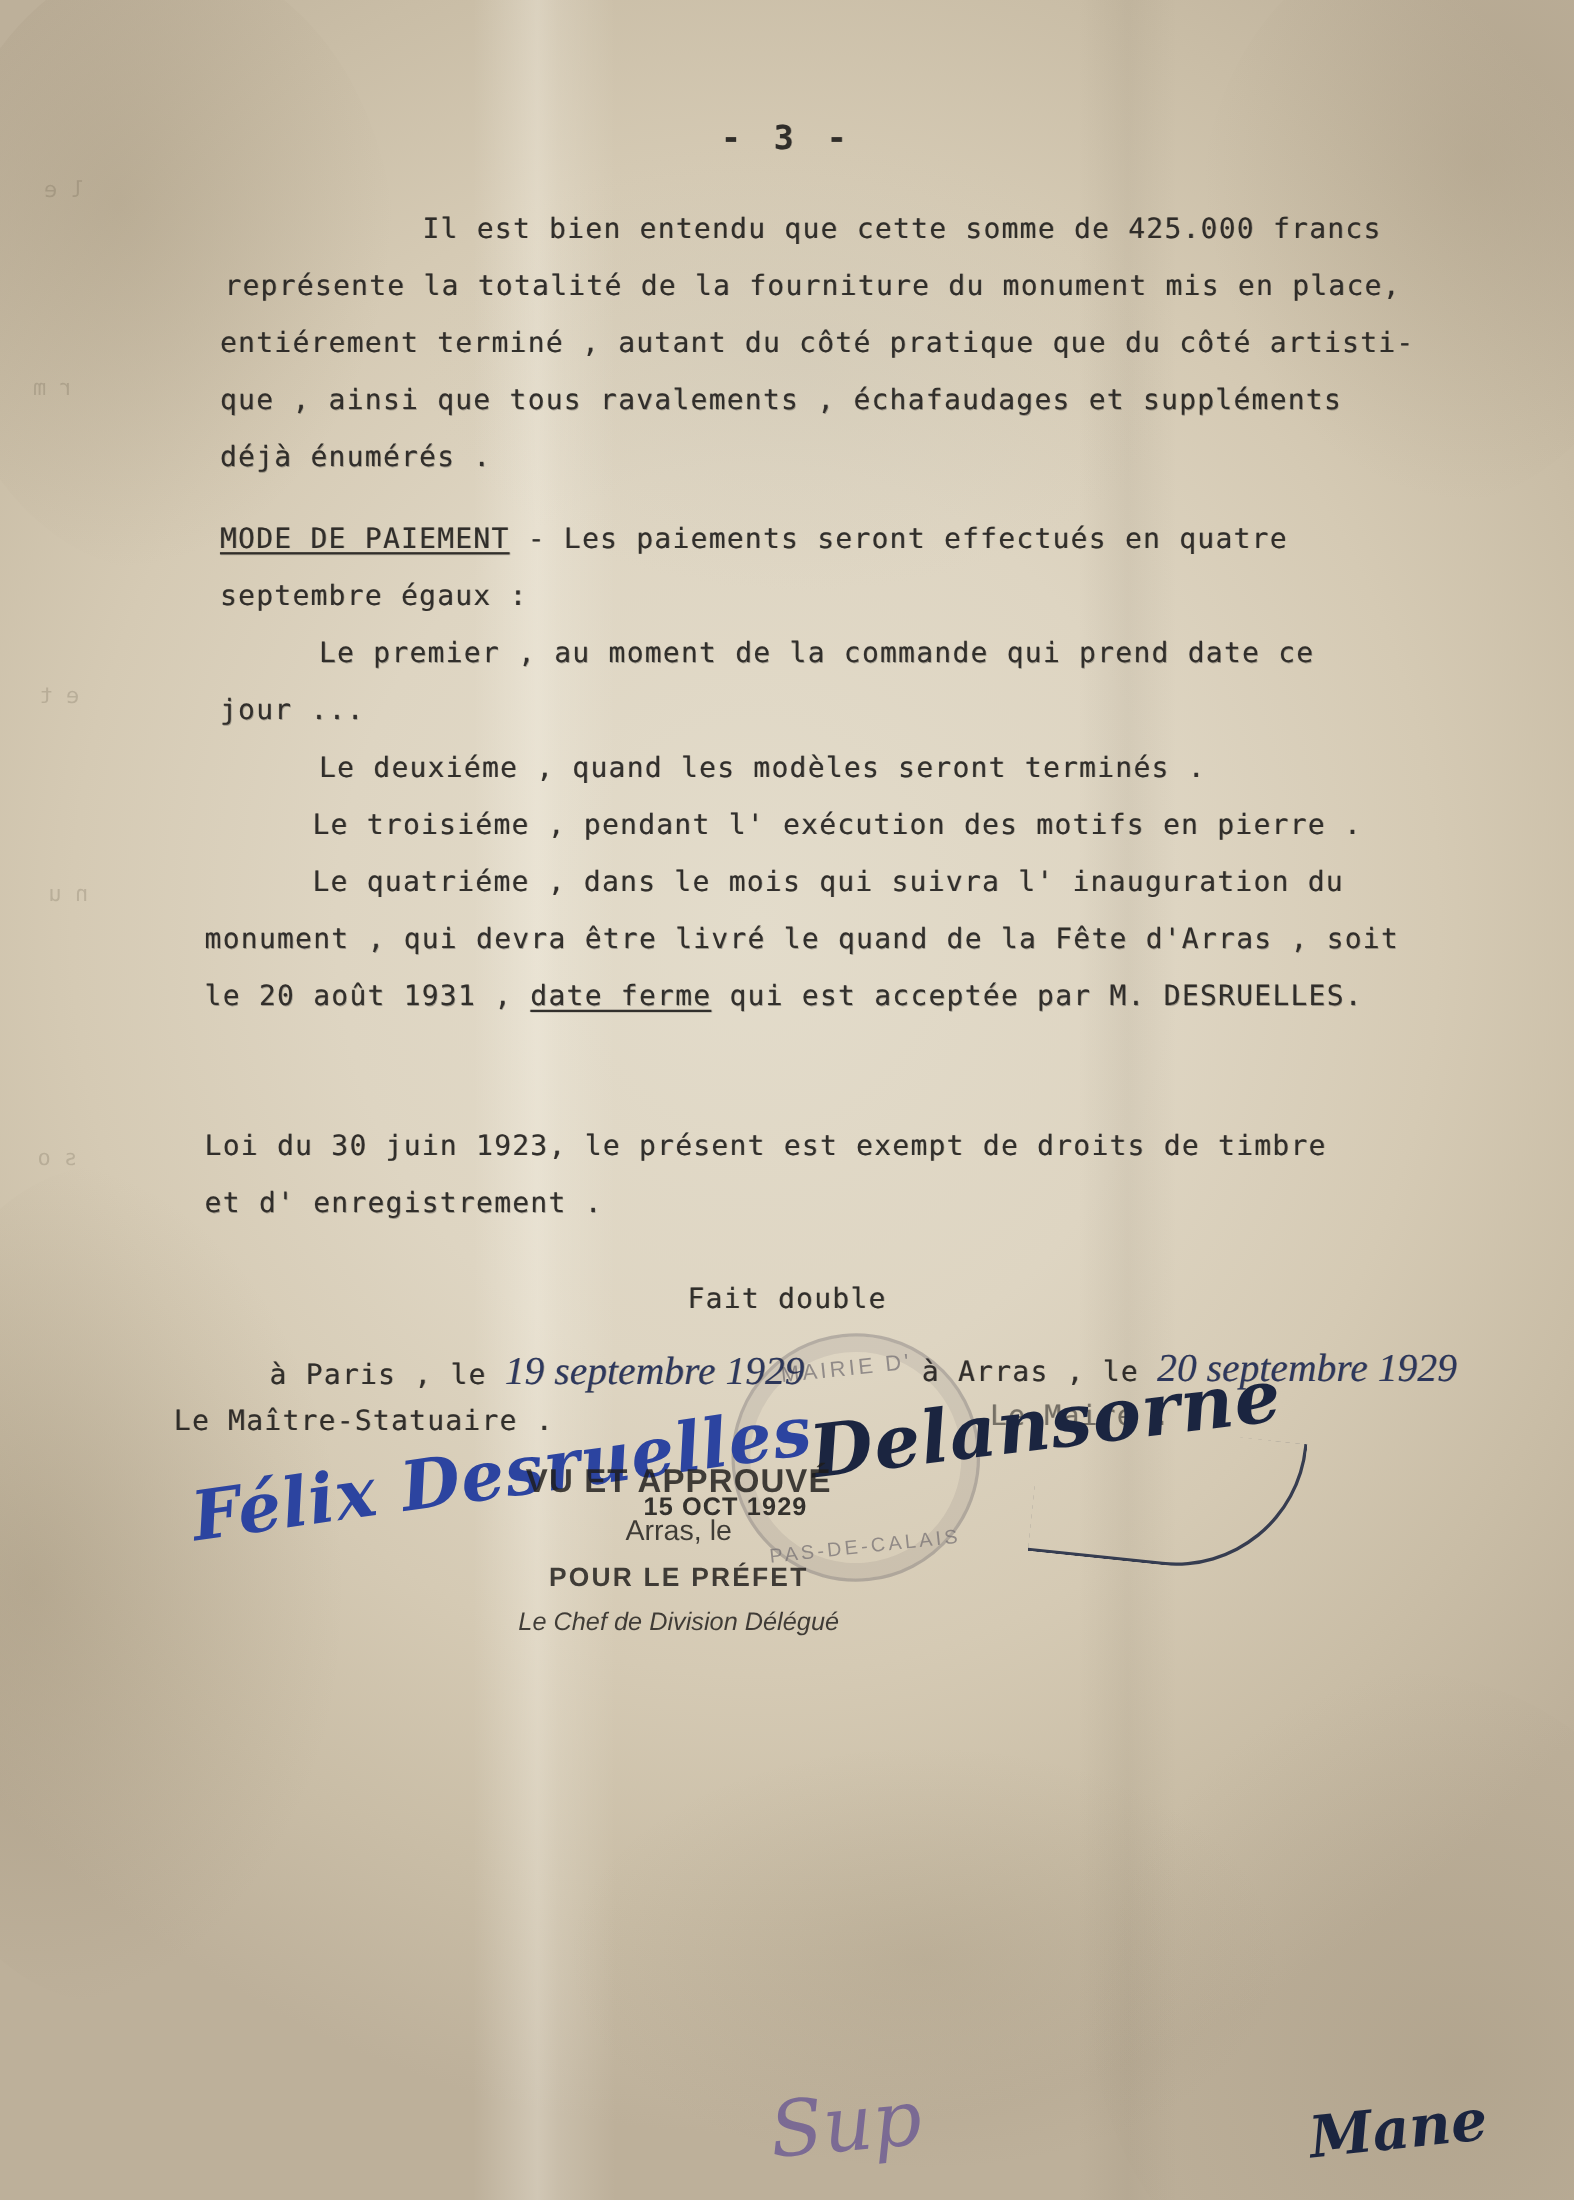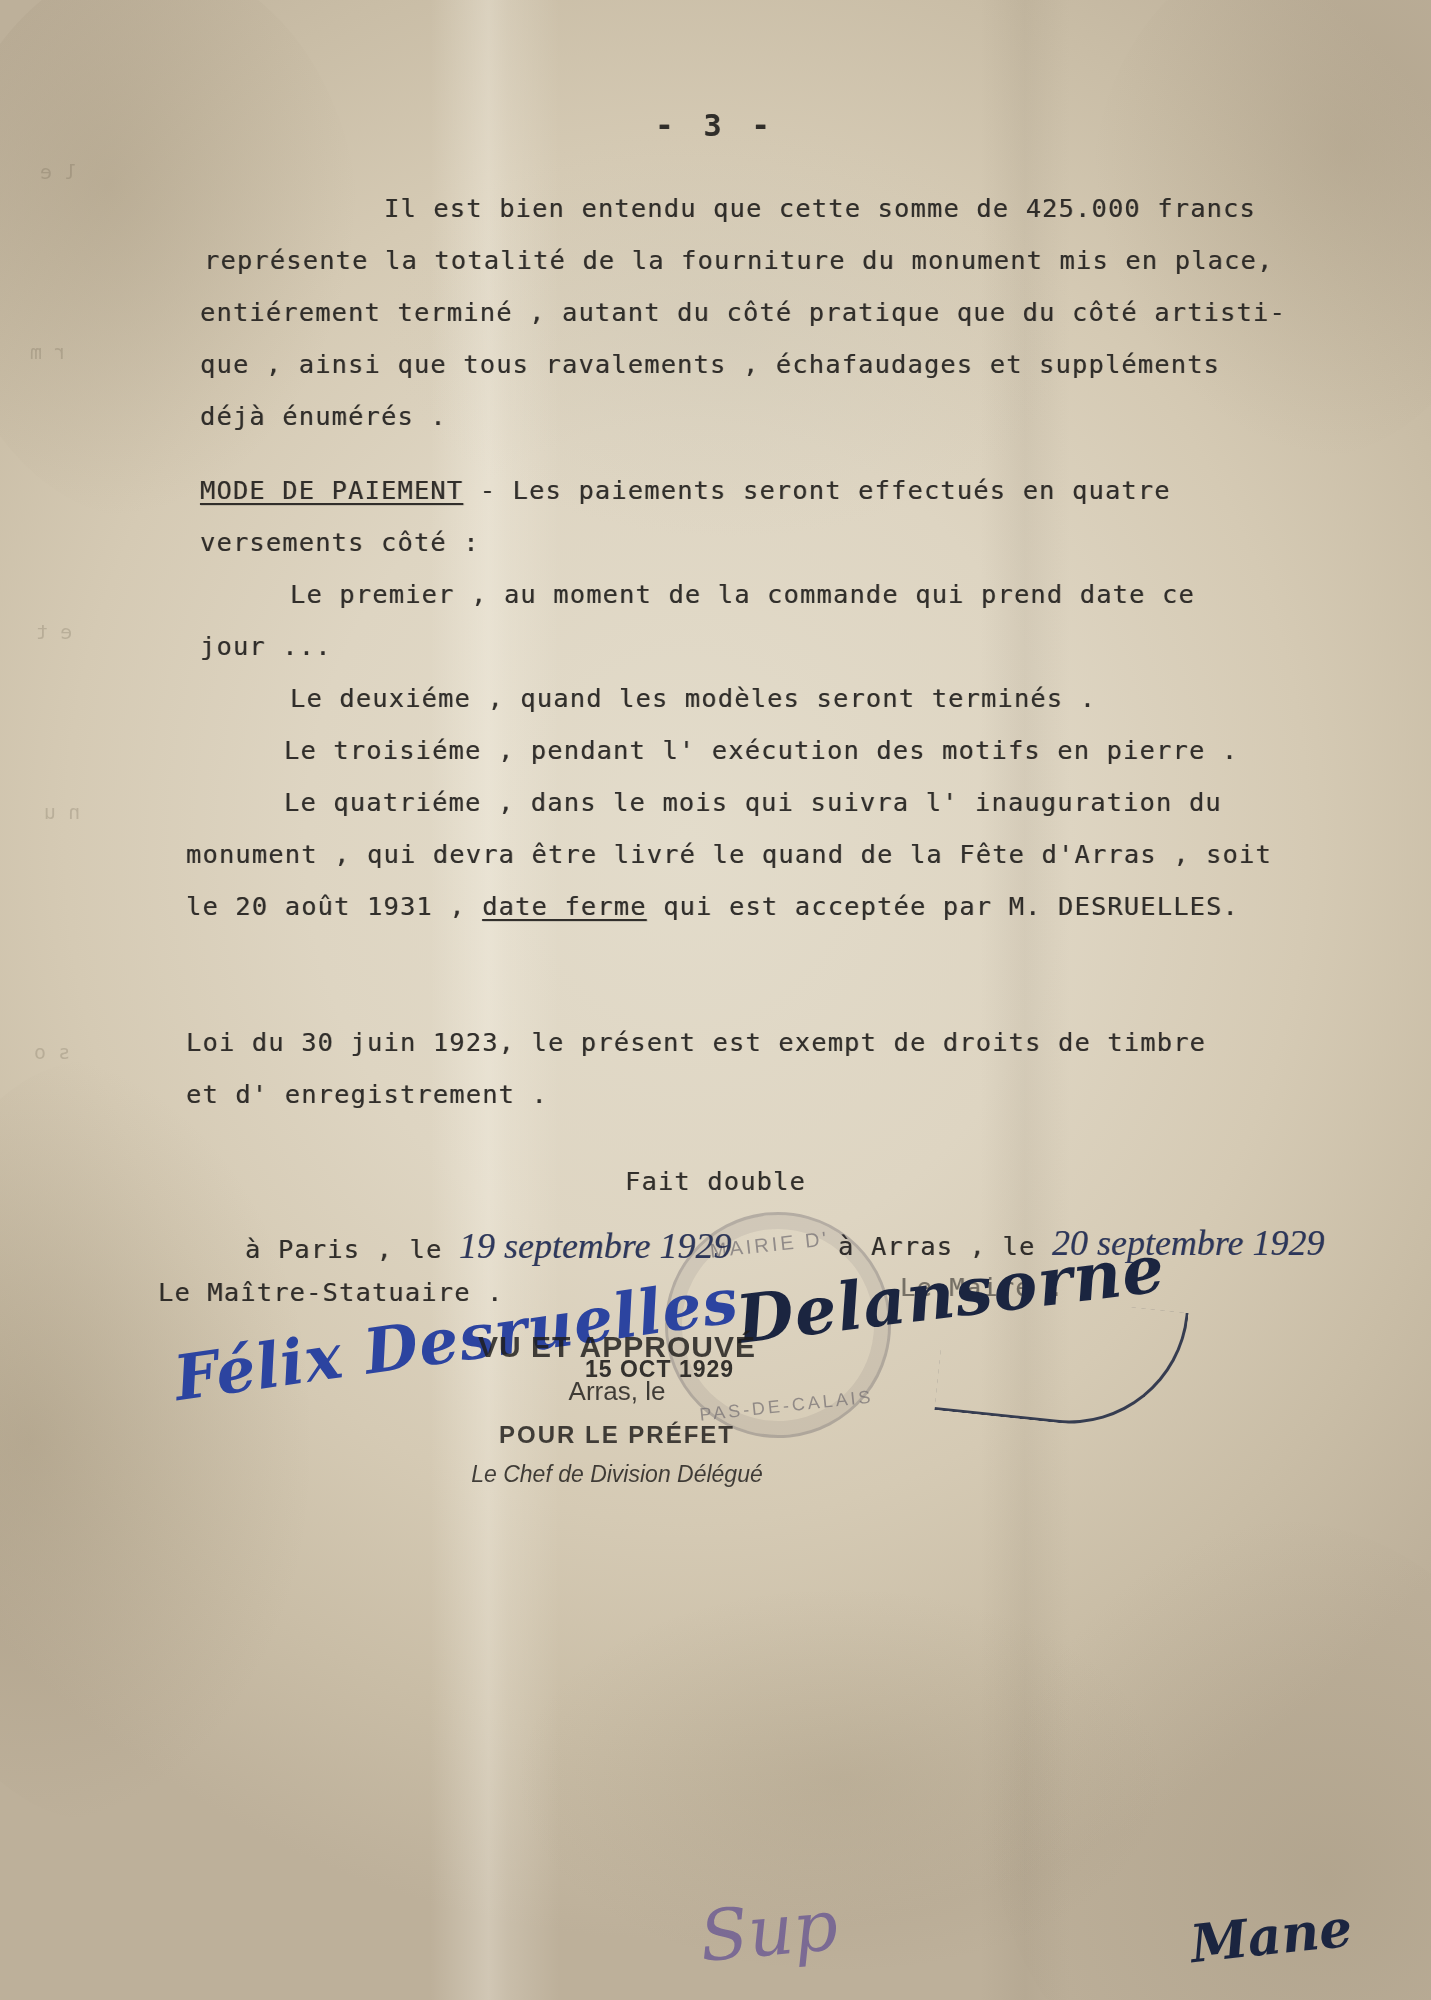--- a/index.html
+++ b/index.html
@@ -276,21 +276,21 @@
 
     <div class="tw pageno" style="top:108px;">- 3 -</div>
 
     <div class="tw" style="left:384px; top:193px;">Il est bien entendu que cette somme de 425.000 francs</div>
     <div class="tw" style="left:204px; top:245px;">représente la totalité de la fourniture du monument mis en place,</div>
     <div class="tw" style="left:200px; top:297px;">entiérement terminé , autant du côté pratique que du côté artisti-</div>
     <div class="tw" style="left:200px; top:349px;">que , ainsi que tous ravalements , échafaudages et suppléments</div>
     <div class="tw" style="left:200px; top:401px;">déjà énumérés .</div>
 
     <div class="tw" style="left:200px; top:475px;"><span class="u">MODE DE PAIEMENT</span><span> - Les paiements seront effectués en quatre</span></div>
-    <div class="tw" style="left:200px; top:527px;">versements côté :</div>
+    <div class="tw" style="left:200px; top:527px;">septembre égaux :</div>
     <div class="tw" style="left:290px; top:579px;">Le premier , au moment de la commande qui prend date ce</div>
     <div class="tw" style="left:200px; top:631px;">jour ...</div>
     <div class="tw" style="left:290px; top:683px;">Le deuxiéme , quand les modèles seront terminés .</div>
     <div class="tw" style="left:284px; top:735px;">Le troisiéme , pendant l' exécution des motifs en pierre .</div>
     <div class="tw" style="left:284px; top:787px;">Le quatriéme , dans le mois qui suivra l' inauguration du</div>
     <div class="tw" style="left:186px; top:839px;">monument , qui devra être livré le quand de la Fête d'Arras , soit</div>
     <div class="tw" style="left:186px; top:891px;"><span>le 20 août 1931 , </span><span class="u">date ferme</span><span> qui est acceptée par M. DESRUELLES.</span></div>
 
     <div class="tw" style="left:186px; top:1027px;">Loi du 30 juin 1923, le présent est exempt de droits de timbre</div>
     <div class="tw" style="left:186px; top:1079px;">et d' enregistrement .</div>

